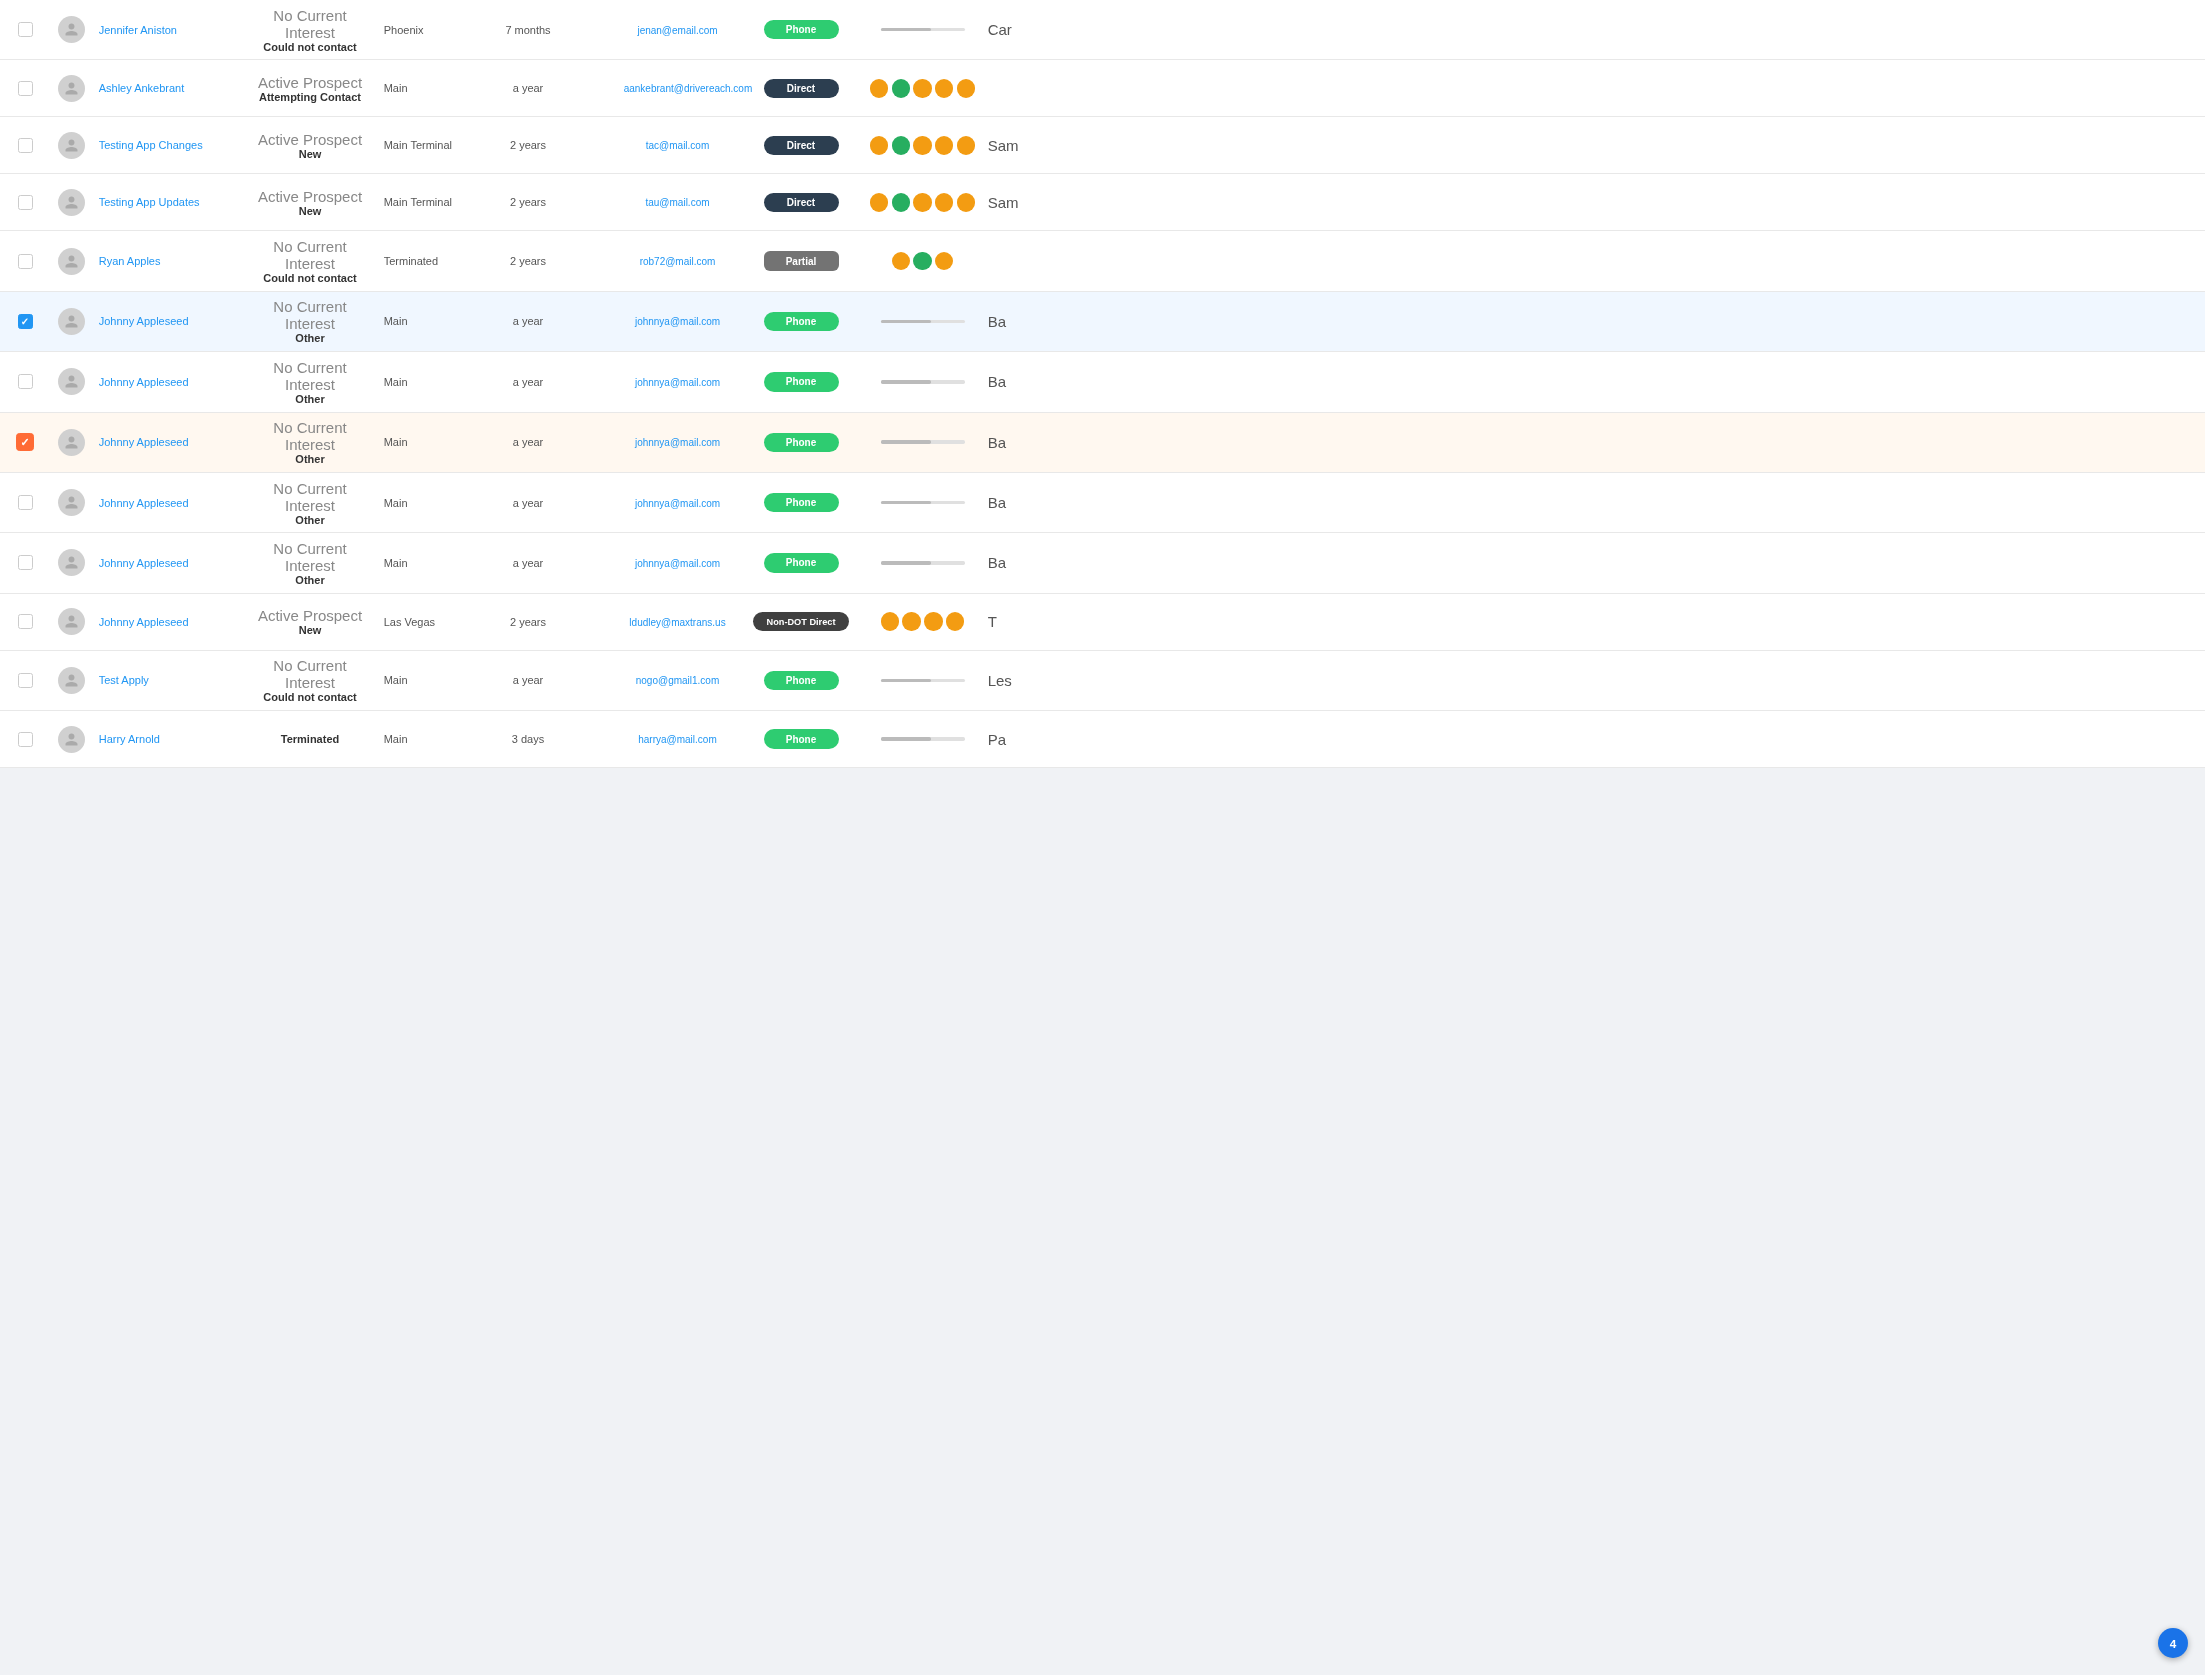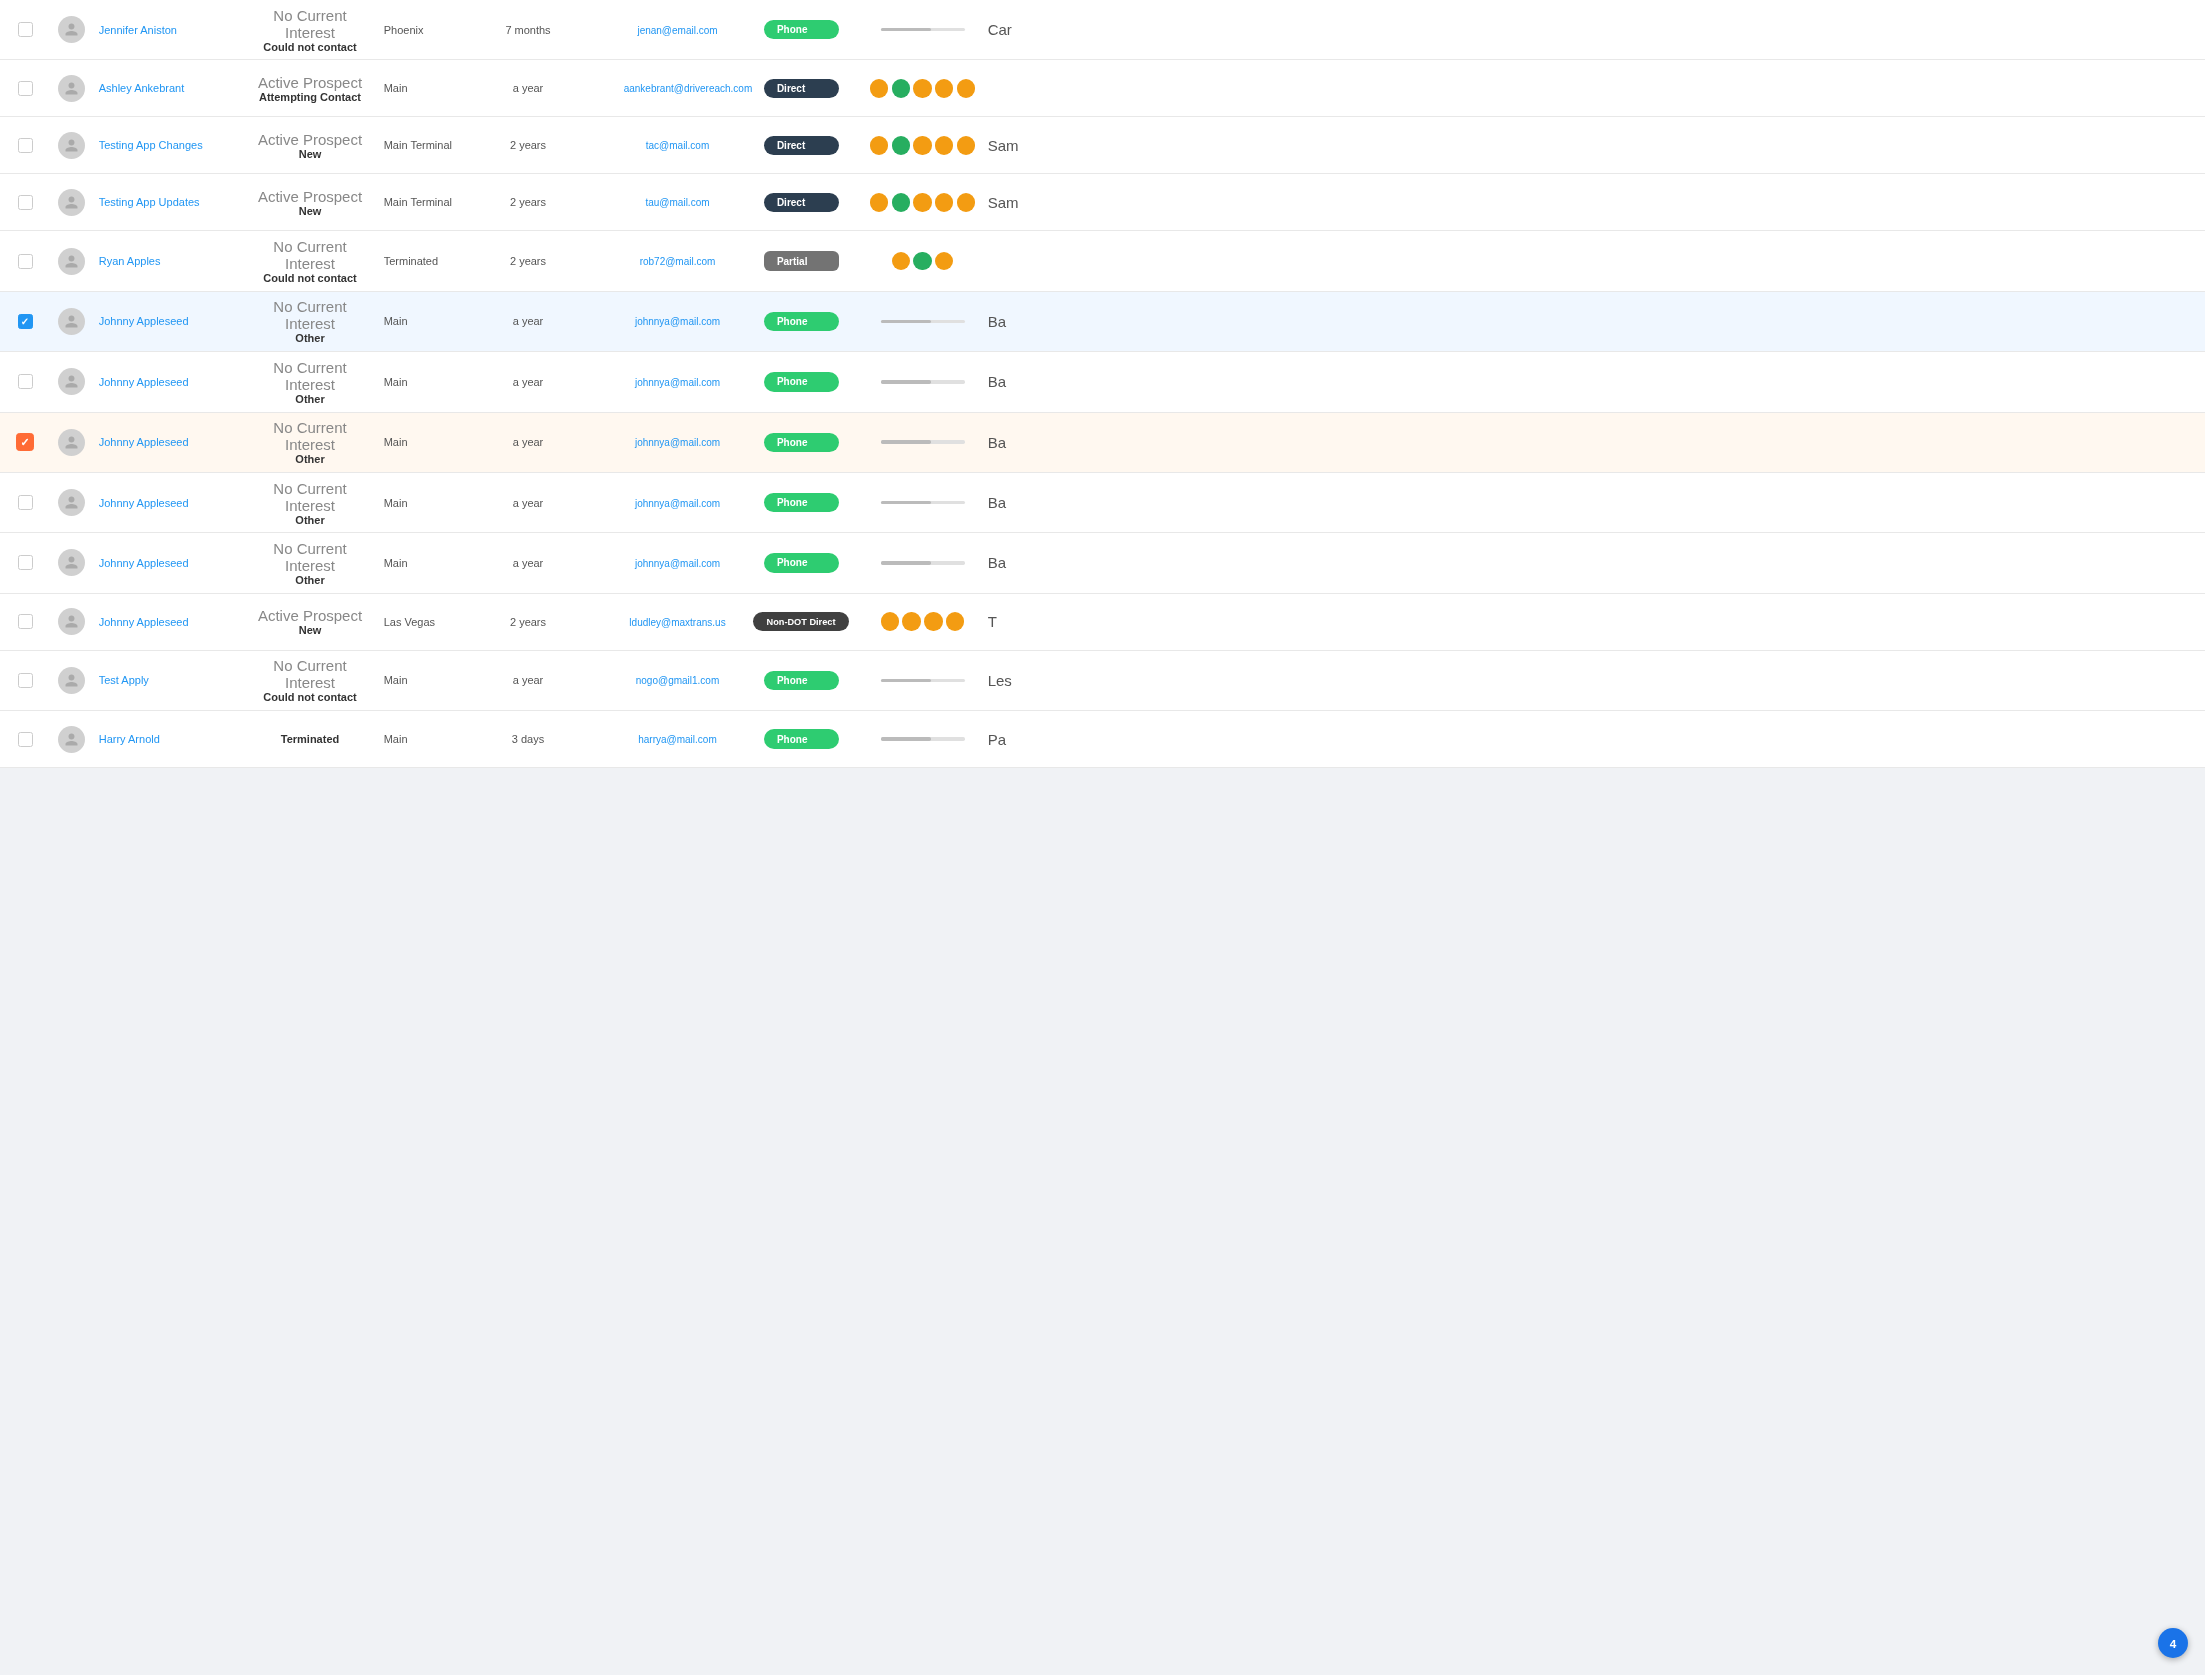--- a/index.html
+++ b/index.html
@@ -169,20 +169,21 @@
       margin-left: 47px;
     }
     .badge {
       border-radius: 17px;
       padding: 4.2px 13.4px;
       font-size: 10px;
       font-weight: 600;
       color: white;
       display: inline-block;
       min-width: 75px;
+      text-align: center;
     }
     .badge-phone { background: #2ecc71; }
     .badge-direct { background: #2c3e50; }
     .badge-non-dot { background: #404040; font-size: 9.2px; min-width: 92px; }
     .badge-partial { background: #737373; border-radius: 6px; }
 
     .dots-container {
       display: flex;
       align-items: center;
       gap: 3.4px;

